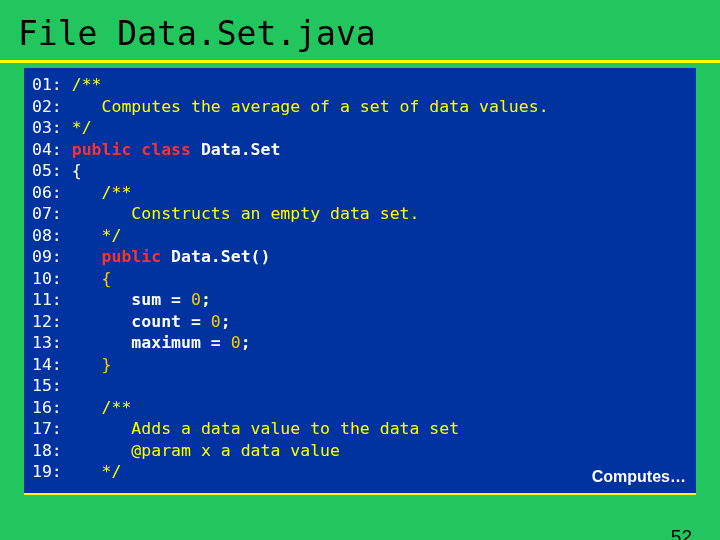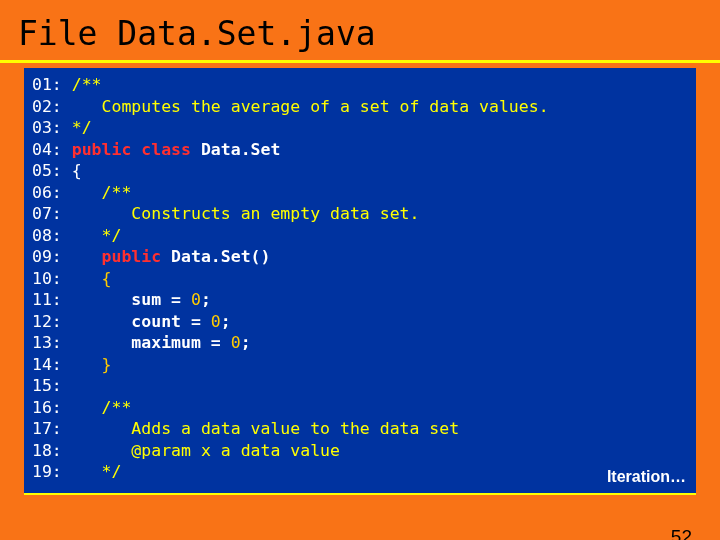--- a/index.html
+++ b/index.html
@@ -10,21 +10,21 @@
     width: 720px;
     height: 540px;
     background: #ffffff;
     font-family: "Liberation Sans", sans-serif;
     overflow: hidden;
   }
   .slide {
     position: relative;
     width: 720px;
     height: 540px;
-    background: #f97316;
+    background: #22c55e;
     text-decoration: underline;
   }
   
   .title {
     position: absolute;
     left: 18px;
     top: 12px;
     font-size: 34px;
     line-height: 42px;
     color: #000000;
@@ -115,19 +115,19 @@
 <body>
 
 <div class="slide">
 
   <div class="title"><span class="word-file">File</span><span class="word-mono"> </span><span class="word-mono">Data.Set.java</span></div>
 
   <div class="title-rule"></div>
 
   <div class="code-box">
     <div class="code" id="code-render"><div><span class="ln">01: </span><span class="cm">/**</span></div><div><span class="ln">02: </span><span class="cm">   Computes the average of a set of data values.</span></div><div><span class="ln">03: </span><span class="cm">*/</span></div><div><span class="ln">04: </span><span class="kw">public class </span><span class="cls">Data.Set</span></div><div><span class="ln">05: </span><span class="pn">{</span></div><div><span class="ln">06: </span><span class="cm">   /**</span></div><div><span class="ln">07: </span><span class="cm">      Constructs an empty data set.</span></div><div><span class="ln">08: </span><span class="cm">   */</span></div><div><span class="ln">09: </span><span class="pn">   </span><span class="kw">public </span><span class="cls">Data.Set()</span></div><div><span class="ln">10: </span><span class="num">   {</span></div><div><span class="ln">11: </span><span class="id">      sum = </span><span class="num">0</span><span class="id">;</span></div><div><span class="ln">12: </span><span class="id">      count = </span><span class="num">0</span><span class="id">;</span></div><div><span class="ln">13: </span><span class="id">      maximum = </span><span class="num">0</span><span class="id">;</span></div><div><span class="ln">14: </span><span class="num">   }</span></div><div><span class="ln">15: </span> </div><div><span class="ln">16: </span><span class="cm">   /**</span></div><div><span class="ln">17: </span><span class="cm">      Adds a data value to the data set</span></div><div><span class="ln">18: </span><span class="cm">      @param x a data value</span></div><div><span class="ln">19: </span><span class="cm">   */</span></div></div>
-    <div class="continued">Iteration…</div>
+    <div class="continued">Computes…</div>
   </div>
 
   <div class="footer-rule"></div>
   <div class="footer-right">52</div>
 
 </div>
 
 </body></html>

